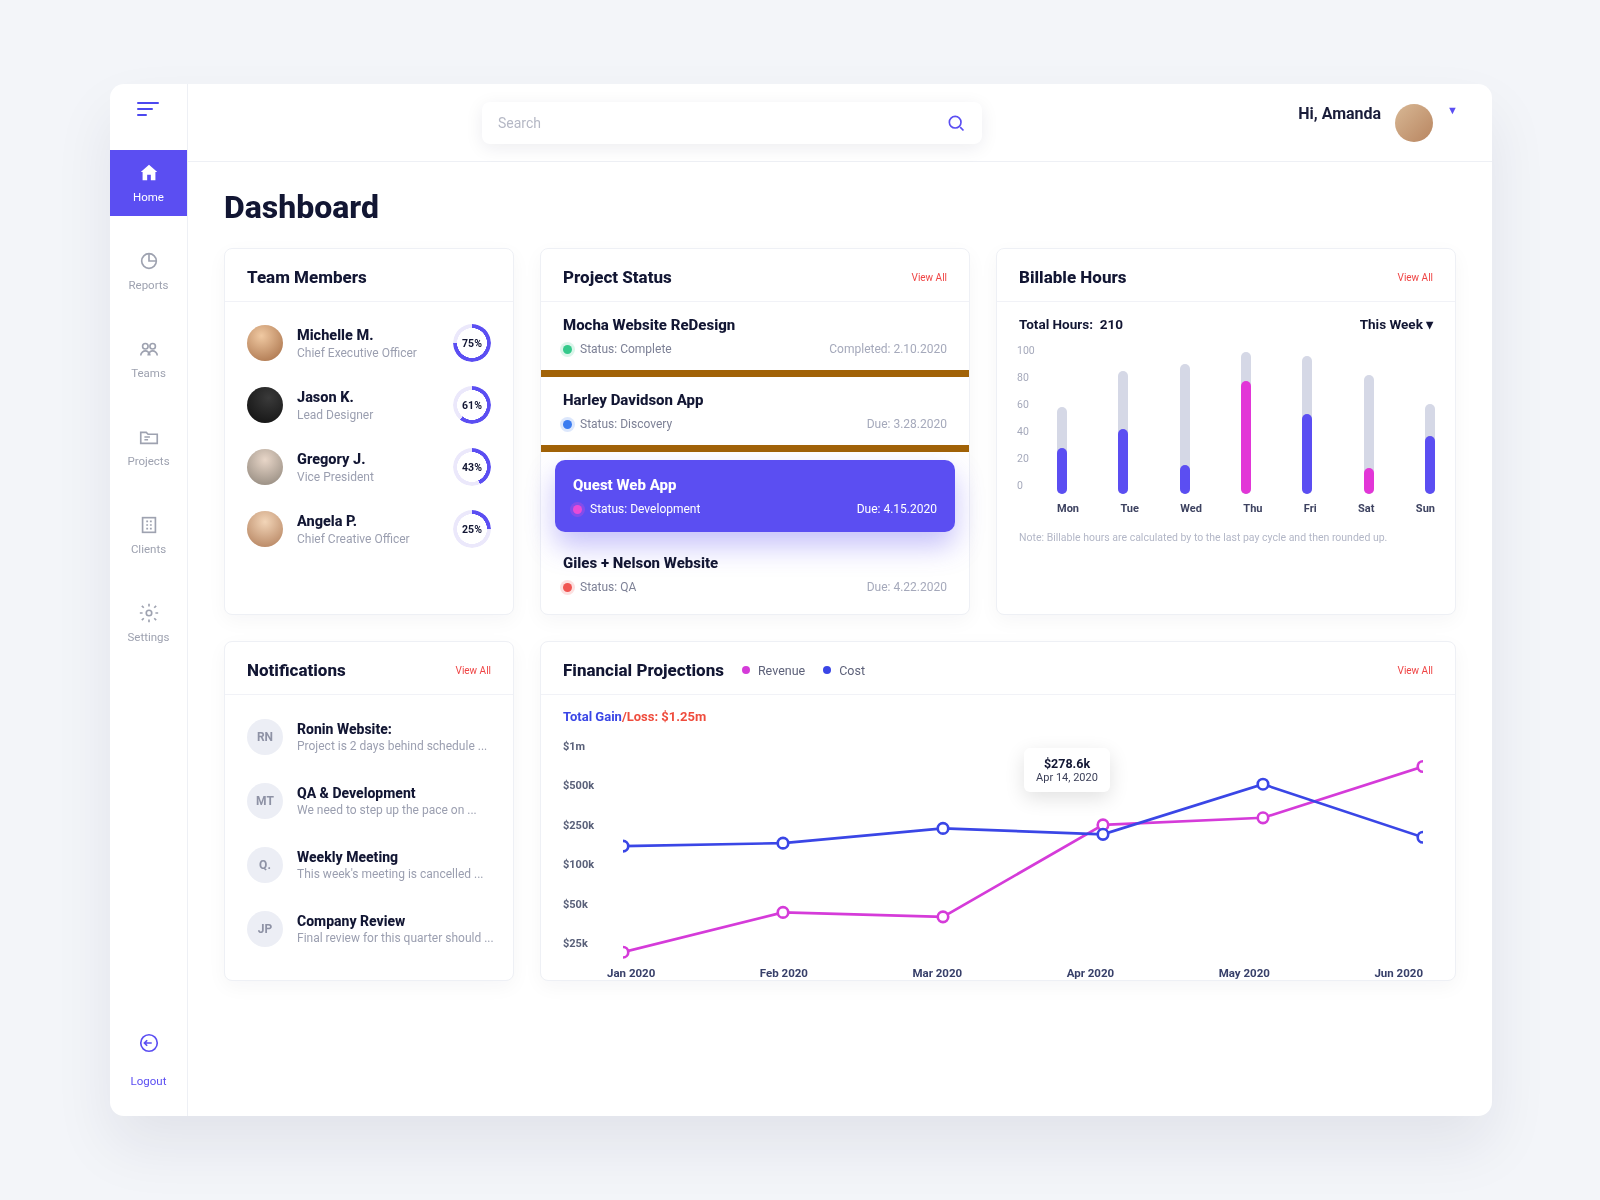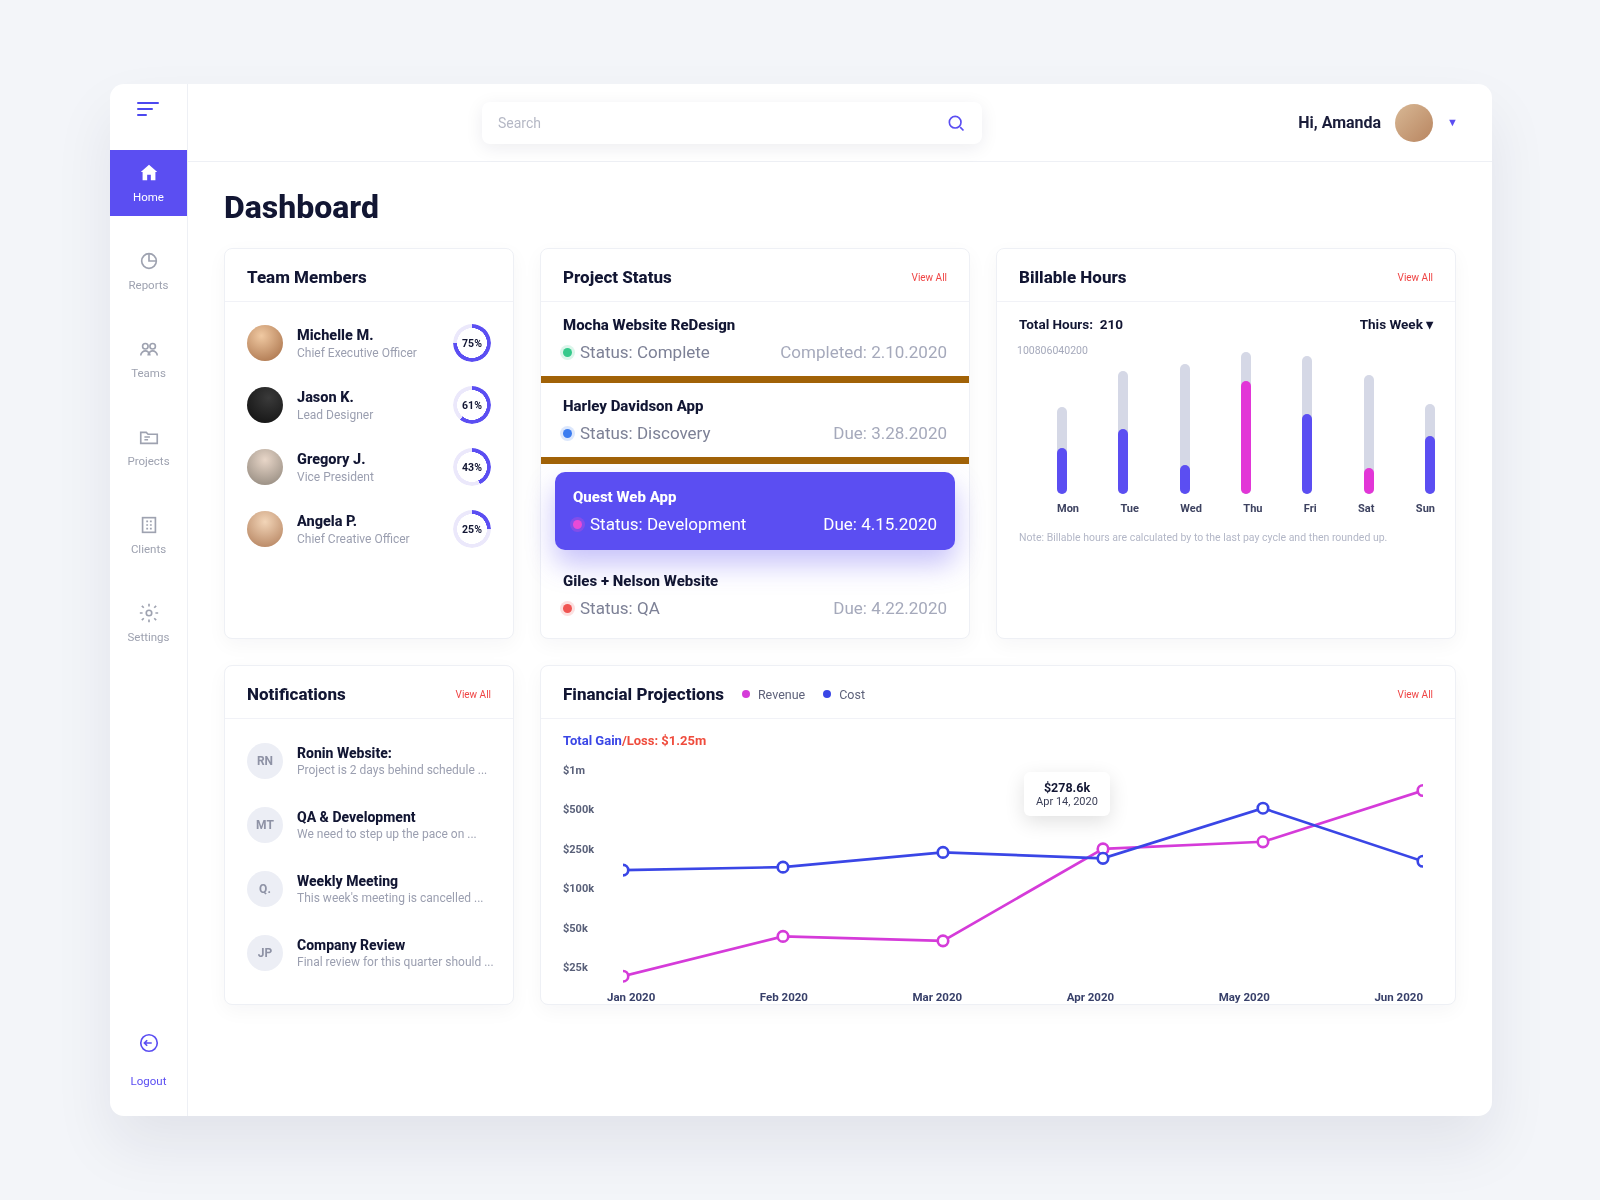--- a/index.html
+++ b/index.html
@@ -13,57 +13,57 @@
 .nav-item{width:100%;display:flex;flex-direction:column;align-items:center;gap:6px;padding:12px 0;color:#9ea2b0;cursor:pointer;font-size:11.5px}
 .nav-item.active{background:#5b4ef2;color:#fff}
 .nav-item svg{width:22px;height:22px}
 .logout{position:absolute;bottom:28px;display:flex;flex-direction:column;align-items:center;gap:20px;color:#5b4ef2;font-size:11.5px;cursor:pointer}
 .logout svg{width:22px;height:22px}
 .main{flex:1;display:flex;flex-direction:column}
 .topbar{height:78px;border-bottom:1px solid #eef0f5;display:flex;align-items:center;padding:0 34px}
 .search{margin-left:260px;width:500px;height:42px;background:#fff;border-radius:8px;box-shadow:0 4px 18px rgba(22,25,60,.08);display:flex;align-items:center;padding:0 16px}
 .search input{flex:1;border:none;outline:none;font-size:14px;color:#1a1d3a}
 .search input::placeholder{color:#b5b8c5}
-.user{margin-left:auto;display:flex;align-items:center;gap:14px;color:#1a1d3a;font-weight:700;font-size:16px}
+.user{margin-left:auto;display:flex;align-items:flex-start;gap:14px;color:#1a1d3a;font-weight:700;font-size:16px}
 .avatar{width:38px;height:38px;border-radius:50%;background:linear-gradient(135deg,#d8b895,#b88560)}
 .caret{color:#5b4ef2;font-size:11px}
 .content{padding:26px 36px 28px;flex:1;overflow:hidden}
 .page-title{font-size:32px;font-weight:800;color:#121633;margin-bottom:22px}
 .grid{display:grid;grid-template-columns:290px 430px 1fr;gap:26px}
 .card{background:#fff;border:1px solid #eef0f5;border-radius:8px;box-shadow:0 6px 20px rgba(22,25,60,.04)}
 .card-head{display:flex;align-items:center;justify-content:space-between;padding:18px 22px 14px;border-bottom:1px solid #f1f2f7}
 .card-title{font-size:17px;font-weight:800;color:#121633}
 .view-all{font-size:10px;color:#ef4444;cursor:pointer}
 .card-body{padding:10px 22px 18px}
 .member{display:flex;align-items:center;padding:12px 0}
 .member .photo{width:36px;height:36px;border-radius:50%;background:#d9dbec;margin-right:14px;overflow:hidden}
 .member .info{flex:1}
 .member .name{font-weight:800;color:#121633;font-size:14.5px}
 .member .role{color:#9b9fb0;font-size:12px;margin-top:2px}
 .ring{width:38px;height:38px;border-radius:50%;display:flex;align-items:center;justify-content:center;font-size:10.5px;font-weight:700;color:#121633;position:relative}
 .ring::before{content:"";position:absolute;inset:0;border-radius:50%;padding:3px;background:conic-gradient(#5b4ef2 0 var(--p),#ebe8fb var(--p) 360deg);-webkit-mask:radial-gradient(circle,transparent 55%,#000 56%);mask:radial-gradient(circle,transparent 55%,#000 56%)}
 .project{padding:14px 22px;border-bottom:7px solid #a16207}
 .project:last-child{border-bottom:none}
 .project .p-title{font-weight:800;color:#121633;font-size:15px;margin-bottom:8px}
-.project .p-row{display:flex;align-items:center;justify-content:space-between;font-size:17px}
+.project .p-row{display:flex;align-items:center;justify-content:space-between;font-size:12px}
 .project .status{display:flex;align-items:center;gap:8px;color:#7d8196}
 .project .dot{width:9px;height:9px;border-radius:50%;flex:none}
 .dot.green{background:#35c98b;box-shadow:0 0 0 3px rgba(53,201,139,.18)}
 .dot.blue{background:#3b7cf0;box-shadow:0 0 0 3px rgba(59,124,240,.18)}
 .dot.pink{background:#e84bd7;box-shadow:0 0 0 3px rgba(232,75,215,.28)}
 .dot.red{background:#f05552;box-shadow:0 0 0 3px rgba(240,85,82,.18)}
 .project .due{color:#a5a9bb}
 .project.active{background:#5b4ef2;border-radius:10px;margin:8px 14px;padding:16px 18px;border:none;box-shadow:0 14px 28px rgba(91,78,242,.35)}
 .project.active .p-title,.project.active .status,.project.active .due{color:#fff}
 
 .bill-meta{display:flex;justify-content:space-between;align-items:center;font-size:13.5px;color:#121633;font-weight:700;padding:14px 22px 6px}
 .bill-meta .drop{cursor:pointer}
 .chart{padding:6px 20px 10px}
 .bars{height:150px;position:relative;display:flex;align-items:flex-end;justify-content:space-between;padding-left:40px}
-.yaxis{position:absolute;left:0;top:0;bottom:0;display:flex;flex-direction:row;justify-content:space-between;font-size:10.5px;color:#a5a9bb;text-align:right;width:30px;padding-bottom:2px}
+.yaxis{position:absolute;left:0;top:0;bottom:0;display:flex;flex-direction:column;justify-content:space-between;font-size:10.5px;color:#a5a9bb;text-align:left;width:30px;padding-bottom:2px}
 .bar{width:10px;border-radius:5px;background:#d5d8e6;position:relative}
 .bar .fill{position:absolute;bottom:0;left:0;right:0;border-radius:5px}
 .xaxis{display:flex;justify-content:space-between;padding-left:40px;margin-top:8px;font-size:11px;color:#3d4260;font-weight:700}
 .note{font-size:10.5px;color:#b3b7c7;padding:6px 22px 16px}
 
 .row2{display:grid;grid-template-columns:290px 1fr;gap:26px;margin-top:26px}
 .notif{display:flex;gap:14px;align-items:center;padding:14px 0}
 .nbadge{width:36px;height:36px;border-radius:50%;background:#eceef5;color:#8e92a5;font-weight:700;font-size:12px;display:flex;align-items:center;justify-content:center;flex:none}
 .ntitle{font-weight:800;color:#121633;font-size:14px}
 .ntext{font-size:12px;color:#9b9fb0;margin-top:2px;white-space:nowrap;overflow:hidden;text-overflow:ellipsis;max-width:200px}

